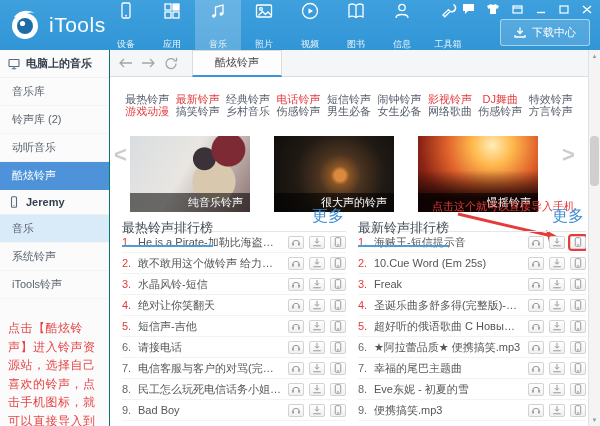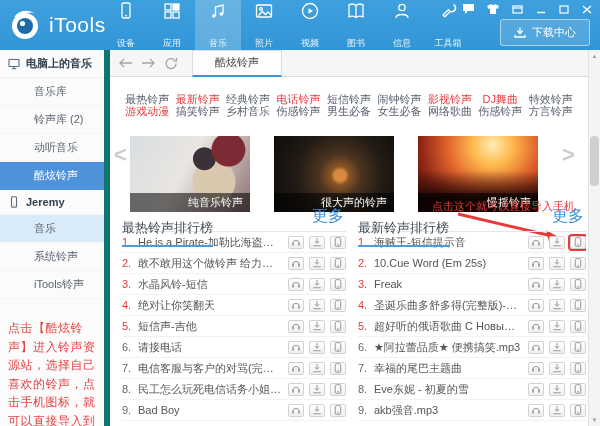--- a/index.html
+++ b/index.html
@@ -7,36 +7,36 @@
   body { font-family:"Liberation Sans","DejaVu Sans",sans-serif; background:#fff; overflow:hidden; }
   .window { position:relative; width:600px; height:426px; background:#fff; overflow:hidden; }
 
   
   .toolbar { position:absolute; left:0; top:0; width:600px; height:50px;
     background:linear-gradient(#3ea0dd,var(--accent)); }
   .logo { position:absolute; left:8px; top:7px; display:flex; align-items:center; gap:5px; color:#fff;justify-content:space-between; }
   .logo-text { font-size:21px; font-weight:400; letter-spacing:.5px; }
   .nav { position:absolute; left:103px; top:0; display:flex; height:50px; }
   .nav-item { width:46px; height:50px; display:flex; flex-direction:column; align-items:center;
-    justify-content:center; gap:19px; color:#eaf5fc; cursor:pointer;font-family:Liberation Mono, monospace; }
+    justify-content:center; gap:19px; color:#eaf5fc; cursor:pointer; }
   .nav-item.active { background:rgba(255,255,255,.22); }
   .nav-item .lbl { font-size:9px; line-height:1; }
   .winctrl { position:absolute; right:8px; top:4px; display:flex; gap:13px; align-items:center; }
   .winctrl span { display:inline-flex; cursor:pointer; }
   .dl-btn { position:absolute; right:10px; top:19px; display:flex; align-items:center; gap:6px;
     background:rgba(255,255,255,.14); border:1px solid rgba(255,255,255,.5); border-radius:3px;
     color:#fff; font-size:11px; padding:5px 13px; cursor:pointer;
     font-family:"Liberation Sans","DejaVu Sans",sans-serif; }
 
   
   .sidebar { position:absolute; left:0; top:50px; width:110px; height:376px;
-    background:#fbfbfc; border-right:6px solid #0f766e; }
+    background:#fbfbfc; border-right:1px solid #0f766e; }
   .side-group-label { display:flex; align-items:center; gap:6px; padding:6px 0 6px 8px;
     font-size:11px; font-weight:bold; color:#33404d; border-bottom:1px solid #f0f1f3; }
-  .side-item { padding:6px 0 6px 34px; font-size:11px; color:#5a646e;
+  .side-item { padding:6px 0 6px 12px; font-size:11px; color:#5a646e;
     border-bottom:1px solid #f3f4f6; cursor:pointer; }
   .side-item.selected { background:#4e93d9; color:#fff; border-bottom-color:#4e93d9; }
   .side-item.highlight { background:#d9eaf8; }
   .side-note { margin-top:20px; padding:0 6px 0 8px; font-size:12px; line-height:1.55;
     color:#e64545; letter-spacing:.5px; }
 
   
   .main { position:absolute; left:110px; top:50px; width:478px; height:376px; background:#fff; }
   .tabbar { position:absolute; left:0; top:0; width:478px; height:27px; background:#f5f6f7;
     border-bottom:1px solid #dcdcdc; display:flex; align-items:center; }
@@ -849,21 +849,21 @@
                     <svg width="8" height="10" viewBox="0 0 8 11" fill="none" stroke="#999" stroke-width="1.1">
                       <rect x="1" y="0.8" width="6" height="9.4" rx="1"></rect>
                       <path d="M3 8.6 h2"></path>
                     </svg>
                   </span>
                 </button>
               </span>
             </div>
             <div class="row">
               <span class="rank">9.</span>
-              <span class="rtitle">akb强音.mp3</span>
+              <span class="rtitle">便携搞笑.mp3</span>
               <span class="actions">
                 <button class="abtn">
                   <span style="display:inline-flex">
                     <svg width="10" height="10" viewBox="0 0 12 12" fill="none" stroke="#999" stroke-width="1.2">
                       <path d="M2 8 a4 4 0 0 1 8 0"></path>
                       <rect x="1.4" y="7" width="2" height="3.4" rx=".8" fill="#999" stroke="none"></rect>
                       <rect x="8.6" y="7" width="2" height="3.4" rx=".8" fill="#999" stroke="none"></rect>
                     </svg>
                   </span>
                 </button>

